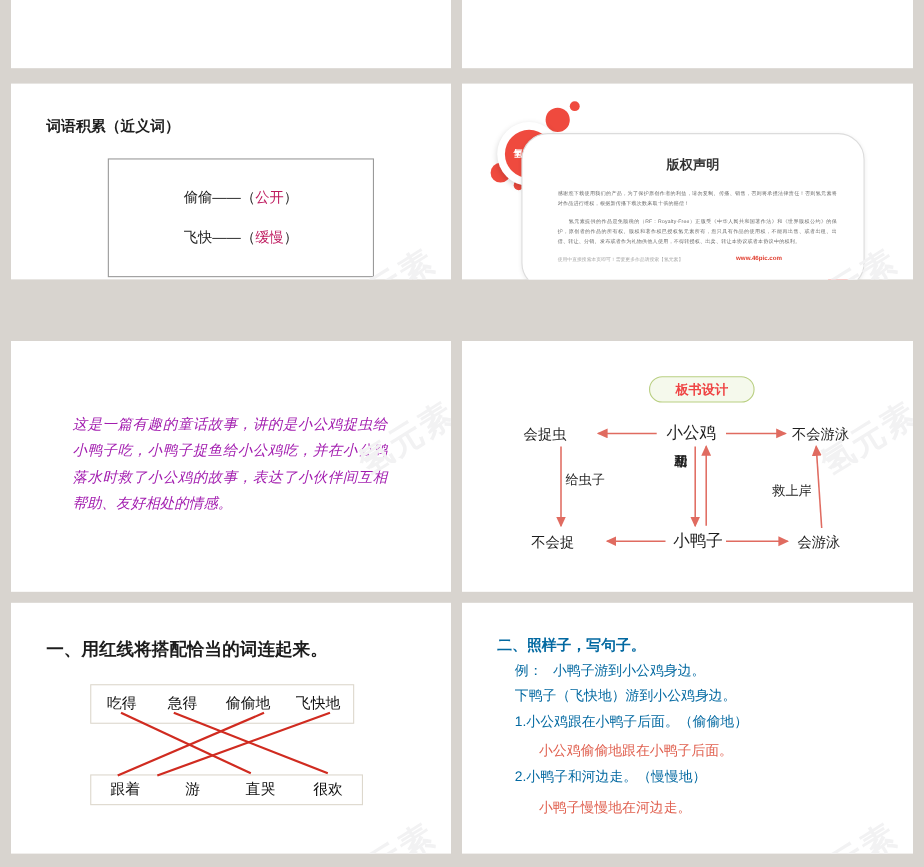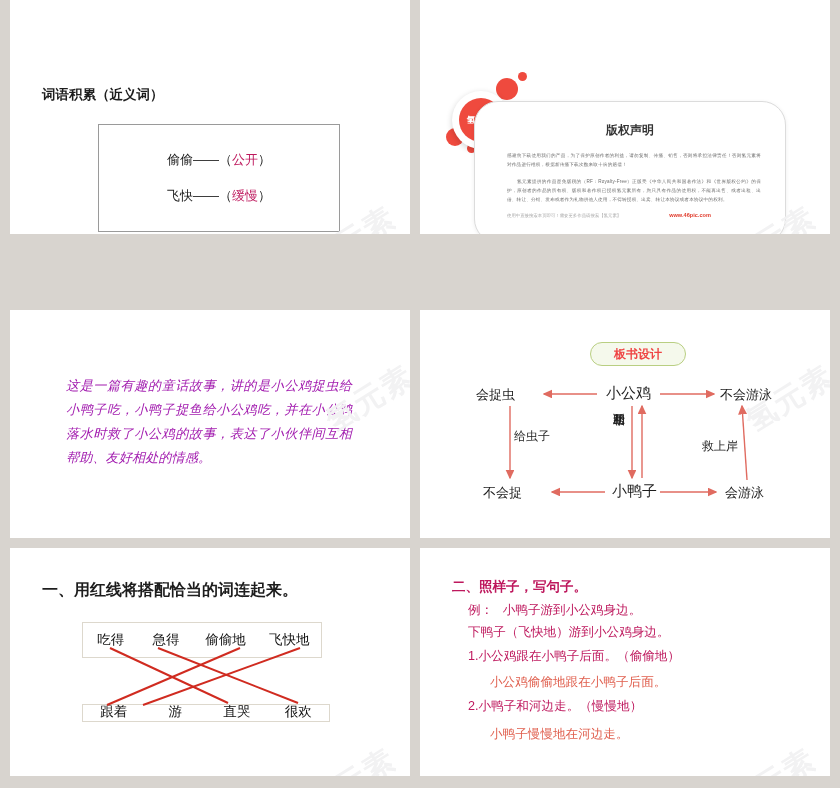--- a/index.html
+++ b/index.html
@@ -23,21 +23,21 @@
   .slide {
     position: absolute;
     background: #ffffff;
     overflow: hidden;
     box-sizing: border-box;
   }
   
   .col-l { left: 10px;  width: 400px; }
   .col-r { left: 420px; width: 410px; }
   .row-1 { top: -38px;  height: 100px; }
-  .row-2 { top: 56px;   height: 178px; }
+  .row-2 { top: 76px;   height: 178px; }
   .row-3 { top: 310px;  height: 228px; }
   .row-4 { top: 548px;  height: 228px; }
 
   .watermark {
     position: absolute;
     right: 6px;
     bottom: 2px;
     font-size: 30px;
     color: #f2f2f3;
     font-weight: bold;
@@ -191,21 +191,21 @@
     display: flex;
     align-items: center;
     font-size: 13.5px;
     color: #111;
   }
   .word-bar span { text-align: center; }
 
   
   .ex2 {
     position: absolute;
-    color: #be185d;
+    color: #0369a1;
   }
   .ex2-h { font-size: 13.5px; font-weight: bold; }
   .ex2-l { font-size: 12.6px; line-height: 21px; }
   .ex2-ans { color: #e0604f; font-size: 12.6px; line-height: 21px; }
 </style>
 </head>
 <body>
 
 <div class="deck">
 
@@ -314,21 +314,21 @@
   <div class="slide col-l row-4">
     <div class="s-title" style="left:32px; top:32px; font-size:16px;">一、用红线将搭配恰当的词连起来。</div>
 
     <div class="word-bar" style="left:72px; top:74px; width:240px; height:36px;">
       <span style="flex:1">吃得</span>
       <span style="flex:1">急得</span>
       <span style="flex:1.15">偷偷地</span>
       <span style="flex:1.15">飞快地</span>
     </div>
 
-    <div class="word-bar" style="left:72px; top:156px; width:248px; height:18px;align-items:flex-end;">
+    <div class="word-bar" style="left:72px; top:156px; width:248px; height:28px;">
       <span style="flex:1">跟着</span>
       <span style="flex:1">游</span>
       <span style="flex:1">直哭</span>
       <span style="flex:1">很欢</span>
     </div>
 
     <svg style="position:absolute; left:0; top:0; width:400px; height:228px;" viewBox="0 0 400 228">
 
       <line x1="100" y1="100" x2="218" y2="155" stroke="#d02b20" stroke-width="2"></line>
 

